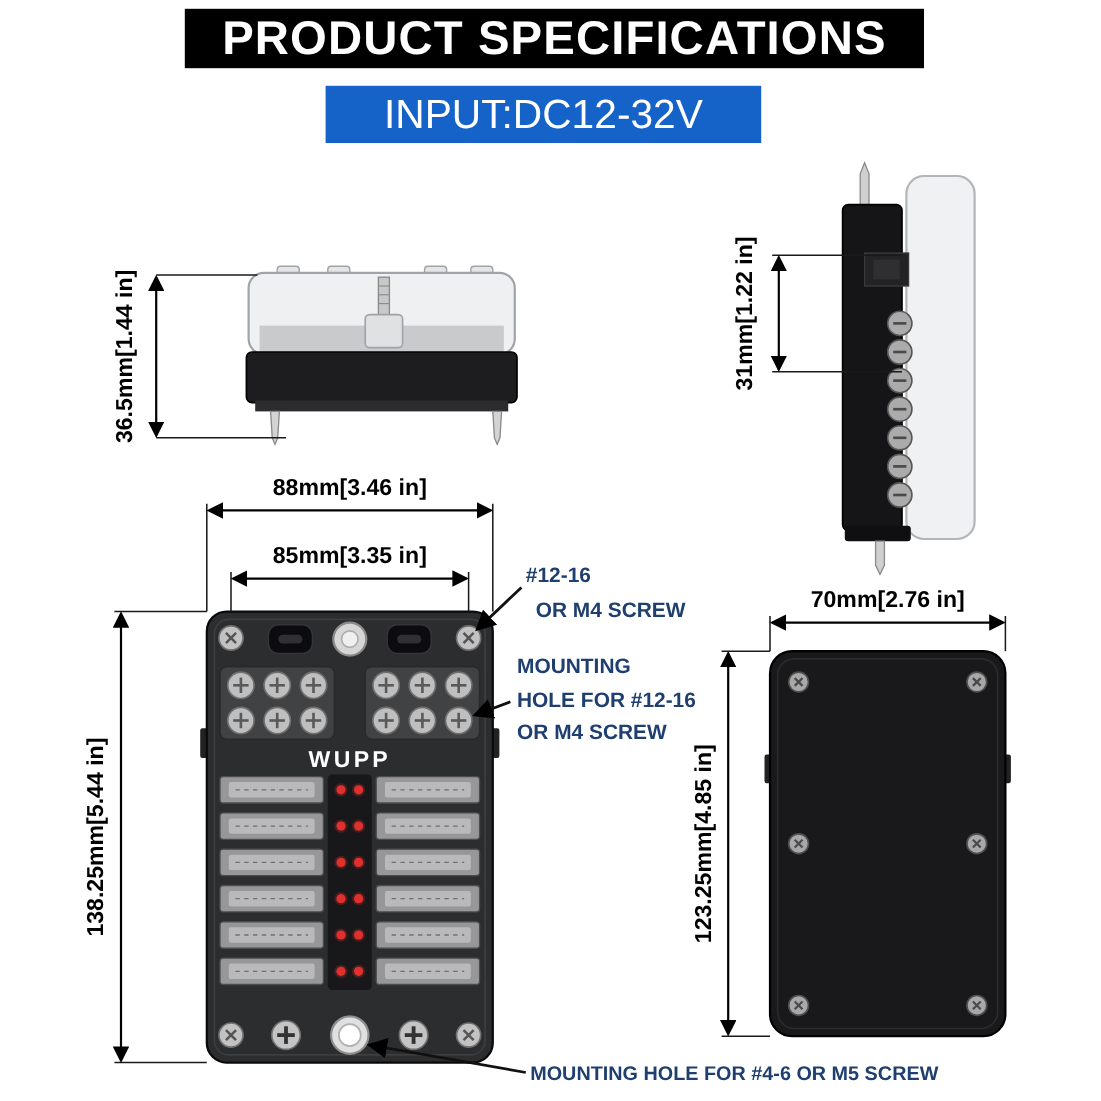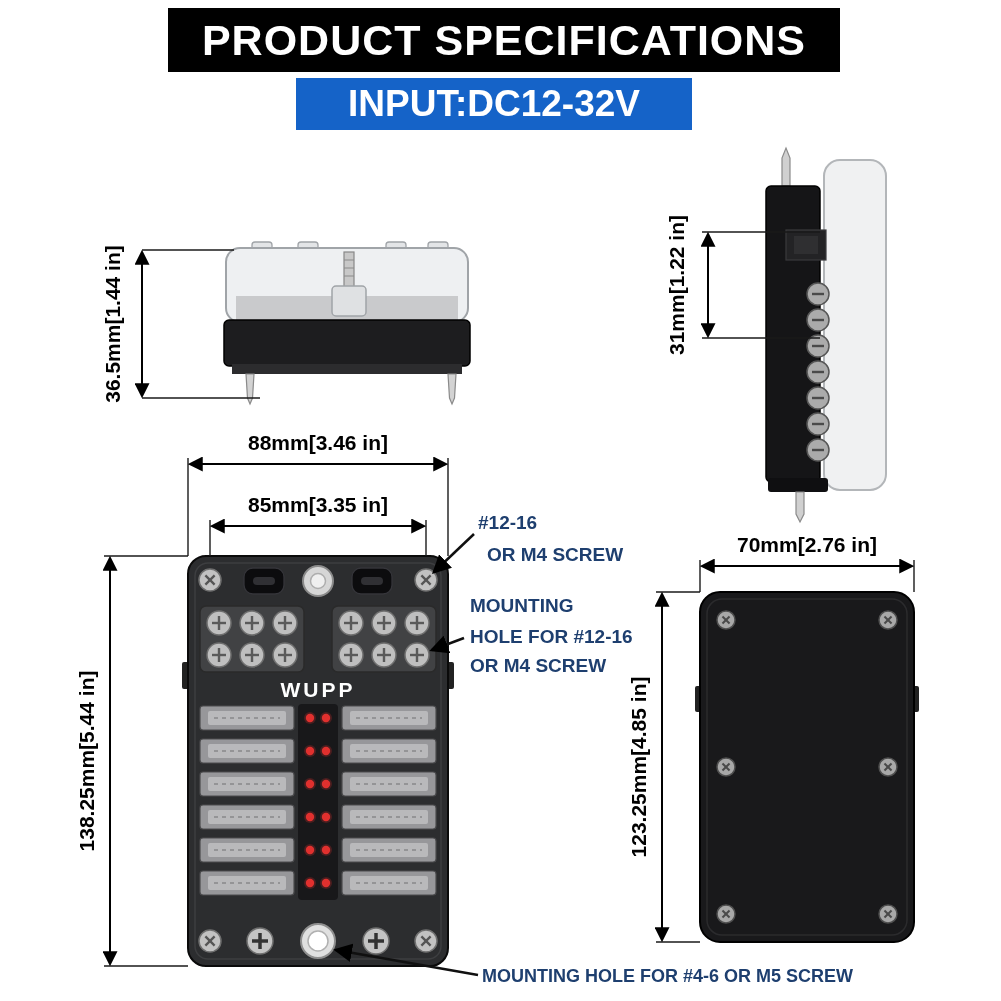--- a/index.html
+++ b/index.html
@@ -1,27 +1,27 @@
 <!DOCTYPE html>
 <html><head>
 <meta charset="utf-8">
 <style>
   * { margin:0; padding:0; box-sizing:border-box; }
   body { background:#fff; font-family:"Liberation Sans", sans-serif; }
   .canvas { position:relative; width:1001px; height:1001px; background:#fff; overflow:hidden; }
 
   .header-bar {
-    position:absolute; left:168px; top:8px; width:672px; height:64px;
+    position:absolute; left:168px; top:8px; width:672px; height:54px;
     background:#000; color:#fff; display:flex; align-items:center; justify-content:center;
     font-size:43px; font-weight:800; letter-spacing:1px; white-space:nowrap;
   }
   .blue-banner {
     position:absolute; left:296px; top:78px; width:396px; height:52px;
     background:#1563c8; color:#fff; display:flex; align-items:center; justify-content:center;
-    font-size:37px; font-weight:700; white-space:nowrap;
+    font-size:37px; font-weight:400; white-space:nowrap;
   }
 
   svg.diagram { position:absolute; left:0; top:0; }
 
   .dim-text  { font-family:"Liberation Sans", sans-serif; font-size:21px; font-weight:bold; fill:#000; }
   .ann-text  { font-family:"Liberation Sans", sans-serif; font-size:19px; font-weight:bold; fill:#1e3f6f; }
   .ann-text-sm { font-size:18px; }
   .brand-text { font-family:"Liberation Sans", sans-serif; font-size:21px; font-weight:bold; letter-spacing:3px; fill:#ffffff; }
 
   .dim-line { stroke:#000; stroke-width:2; }

